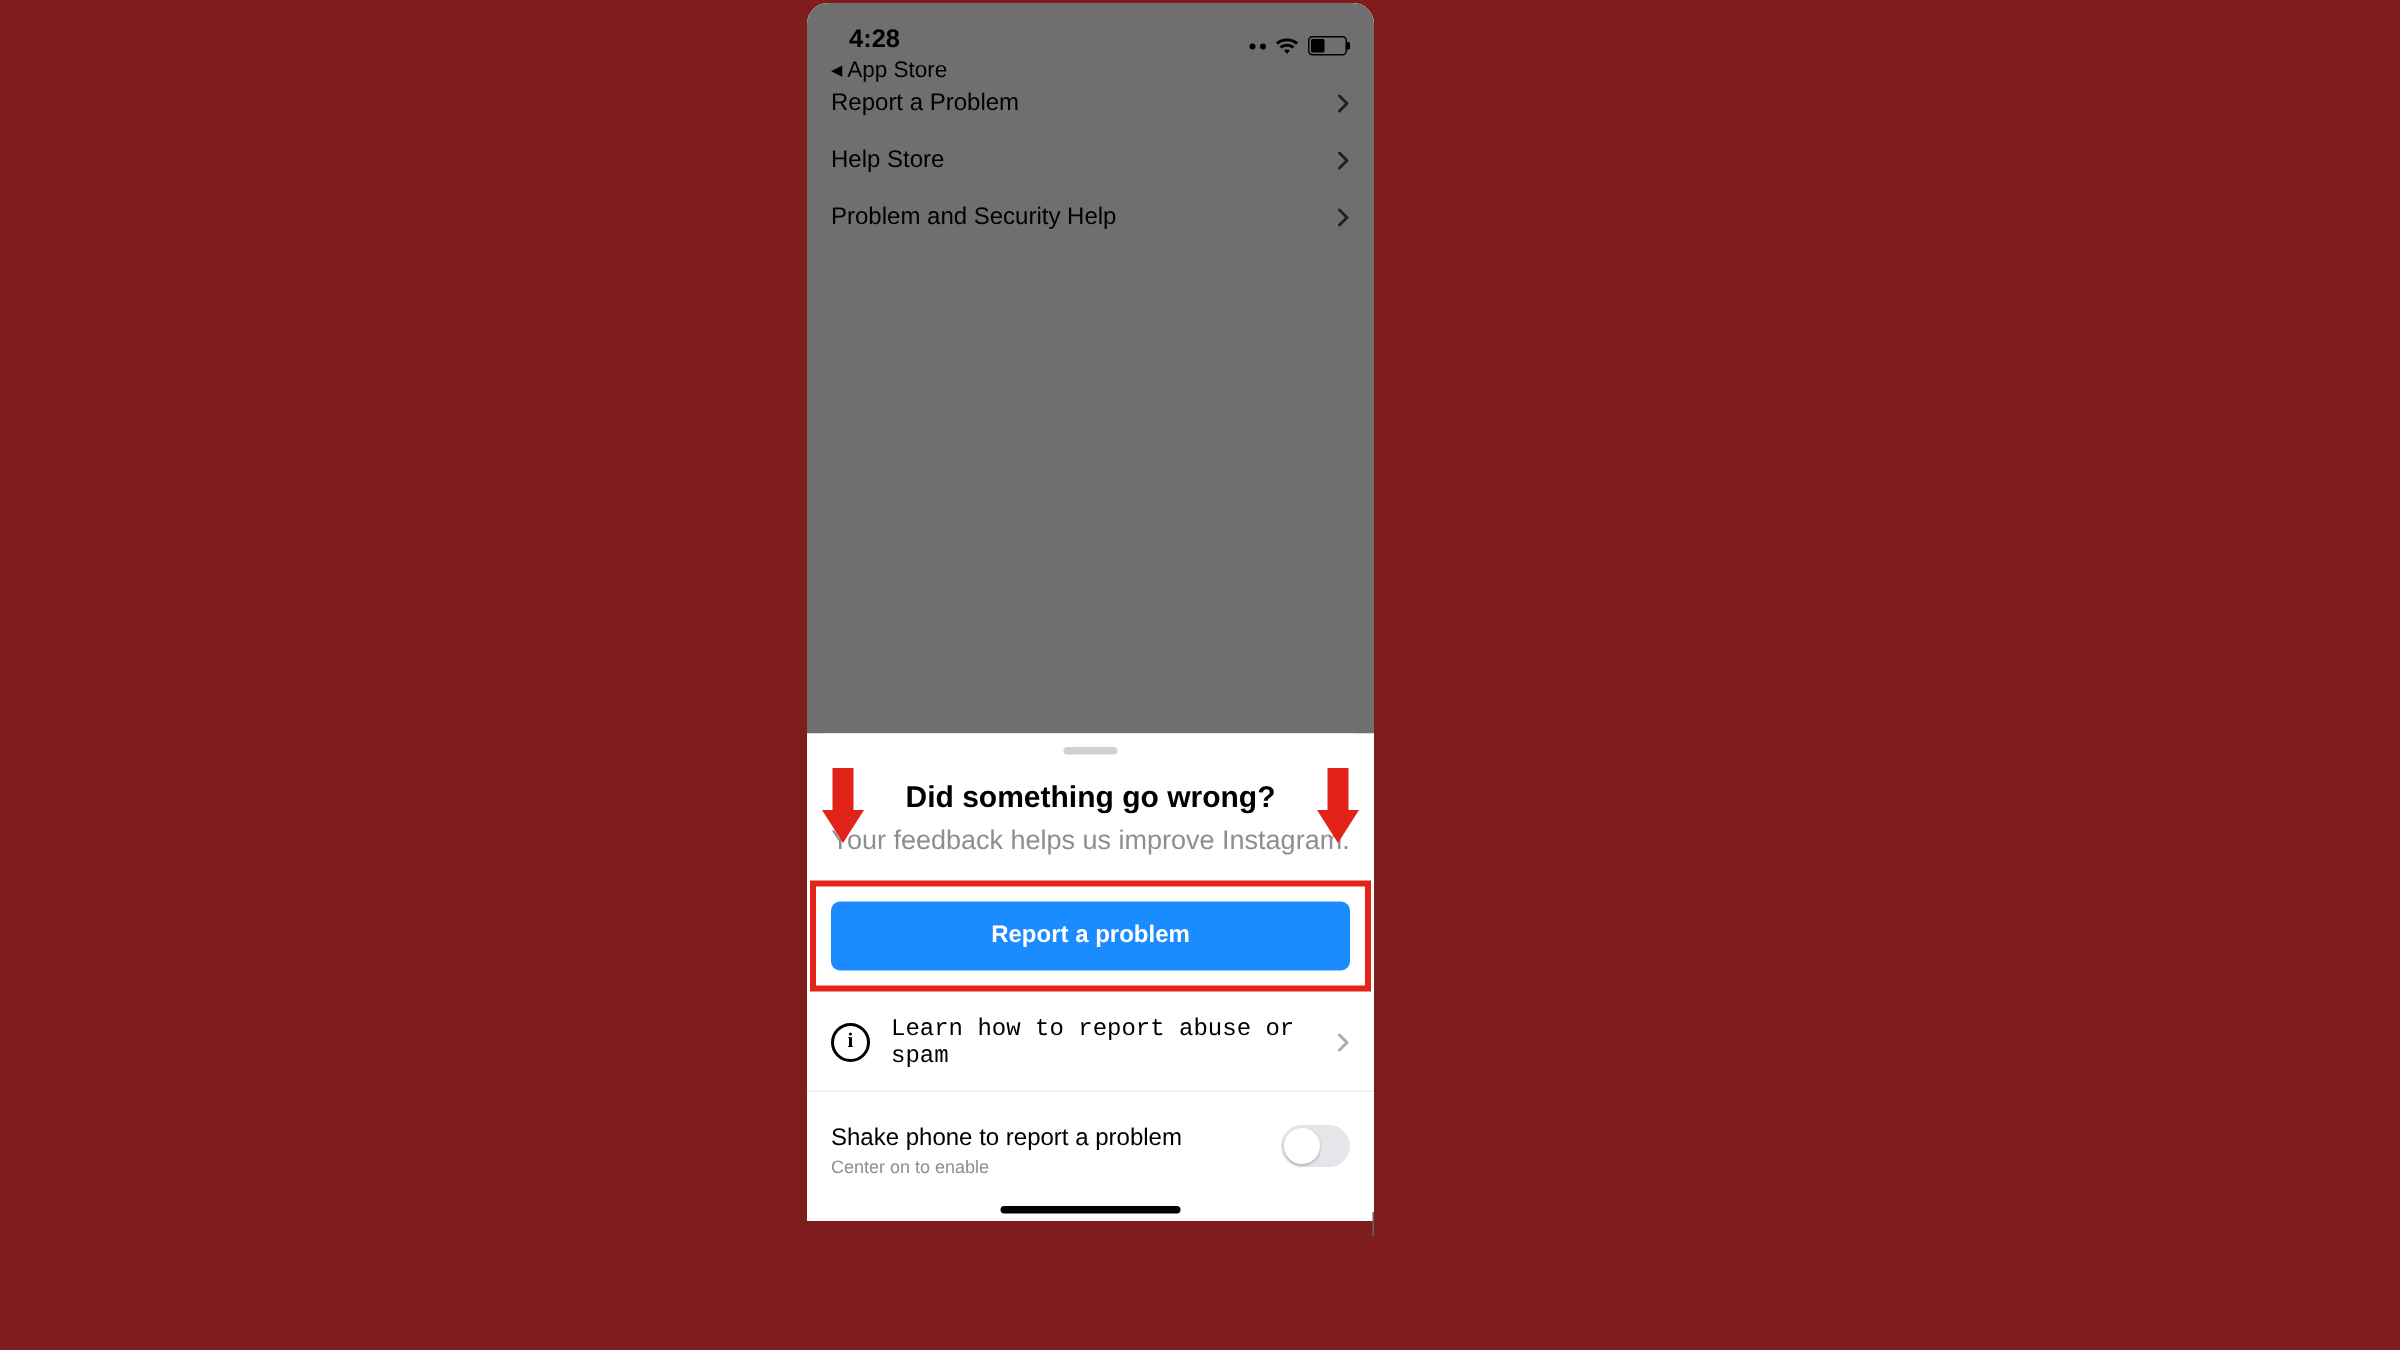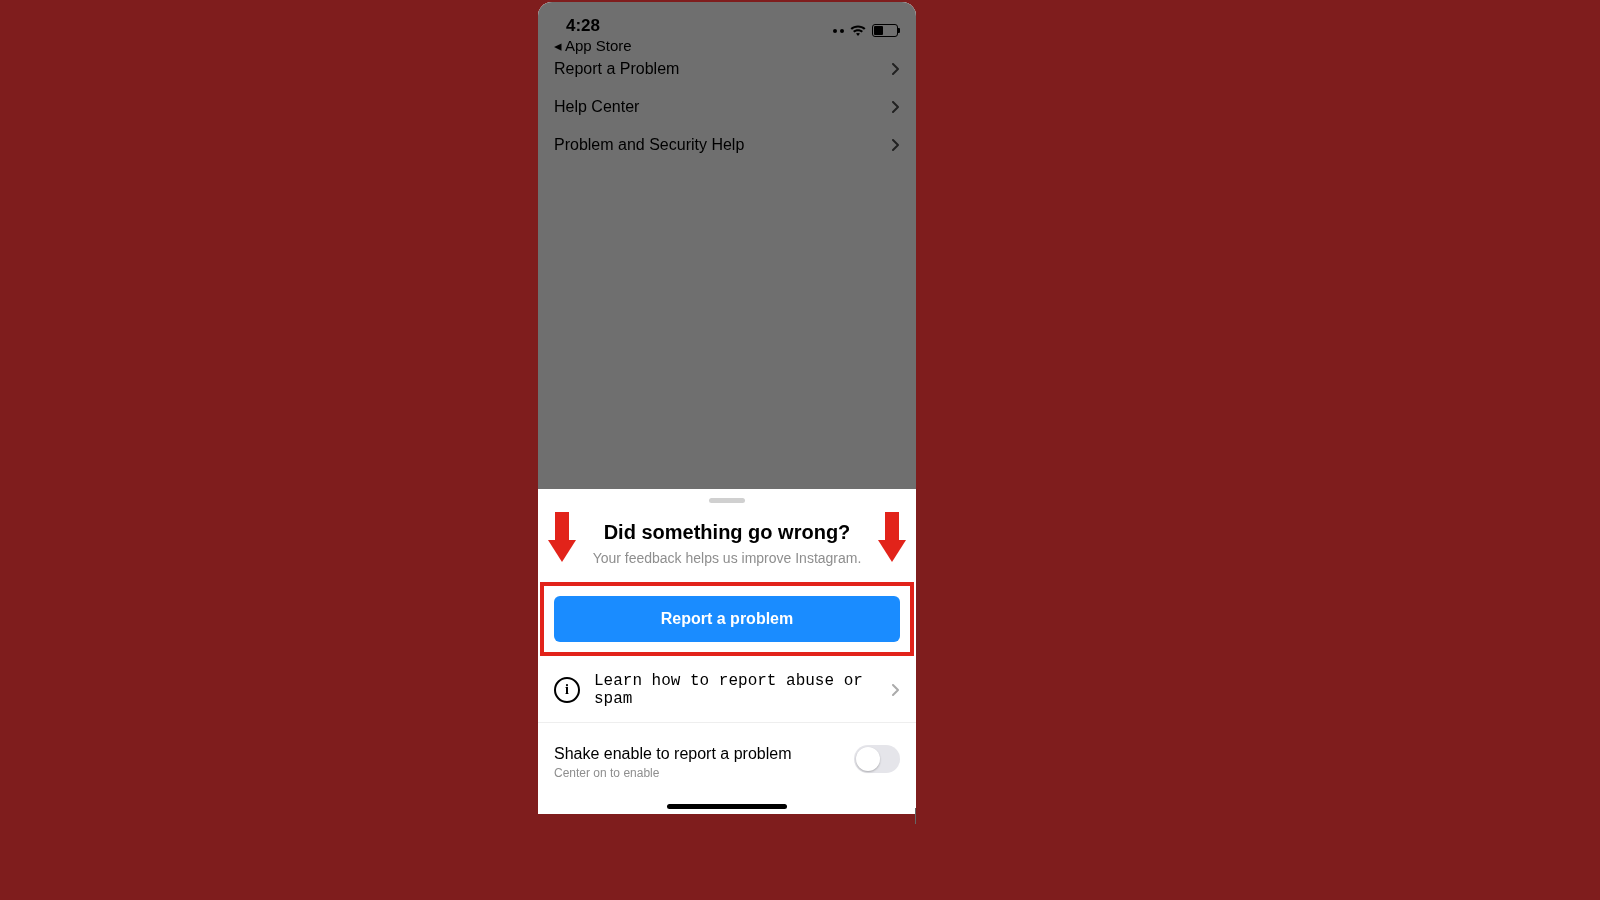--- a/index.html
+++ b/index.html
@@ -155,21 +155,21 @@
   }
   .sheet-title {
     text-align:center;
     font-size:20px;
     font-weight:700;
     color:#000;
     margin-top: 18px;
   }
   .sheet-sub {
     text-align:center;
-    font-size:14px;
+    font-size:18px;
     color:#8e8e8e;
     margin-top:6px;
   }
   .highlight-frame {
     margin: 16px 2px 0 2px;
     border: 4px solid #E2231A;
     padding: 10px 10px;
   }
   .report-btn {
     display:block;
@@ -307,21 +307,21 @@
       <div class="help-list">
         <div class="help-row">
           <span>Report a Problem</span>
           <span class="chev">
               <svg width="9" height="14" viewBox="0 0 9 14">
                 <path d="M2 2 L7 7 L2 12" stroke="#000" stroke-width="2" fill="none" stroke-linecap="round" stroke-linejoin="round"></path>
               </svg>
             </span>
         </div>
         <div class="help-row">
-          <span>Help Center</span>
+          <span>Help Store</span>
           <span class="chev">
               <svg width="9" height="14" viewBox="0 0 9 14">
                 <path d="M2 2 L7 7 L2 12" stroke="#000" stroke-width="2" fill="none" stroke-linecap="round" stroke-linejoin="round"></path>
               </svg>
             </span>
         </div>
         <div class="help-row">
           <span>Problem and Security Help</span>
           <span class="chev">
               <svg width="9" height="14" viewBox="0 0 9 14">
@@ -348,21 +348,21 @@
         <div class="learn-label">Learn how to report abuse or spam</div>
         <span class="chev">
             <svg width="9" height="14" viewBox="0 0 9 14">
               <path d="M2 2 L7 7 L2 12" stroke="#888" stroke-width="2" fill="none" stroke-linecap="round" stroke-linejoin="round"></path>
             </svg>
           </span>
       </div>
 
       <div class="shake-row">
         <div class="shake-text">
-          <div class="shake-title">Shake enable to report a problem</div>
+          <div class="shake-title">Shake phone to report a problem</div>
           <div class="shake-sub">Center on to enable</div>
         </div>
         <div class="toggle">
           <div class="toggle-knob"></div>
         </div>
       </div>
 
       <div class="home-indicator"></div>
     </div>
 

